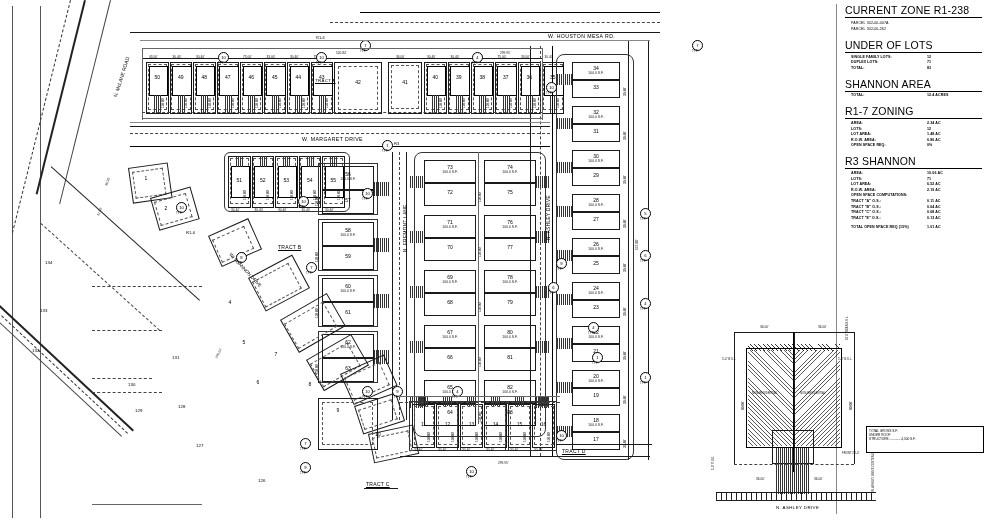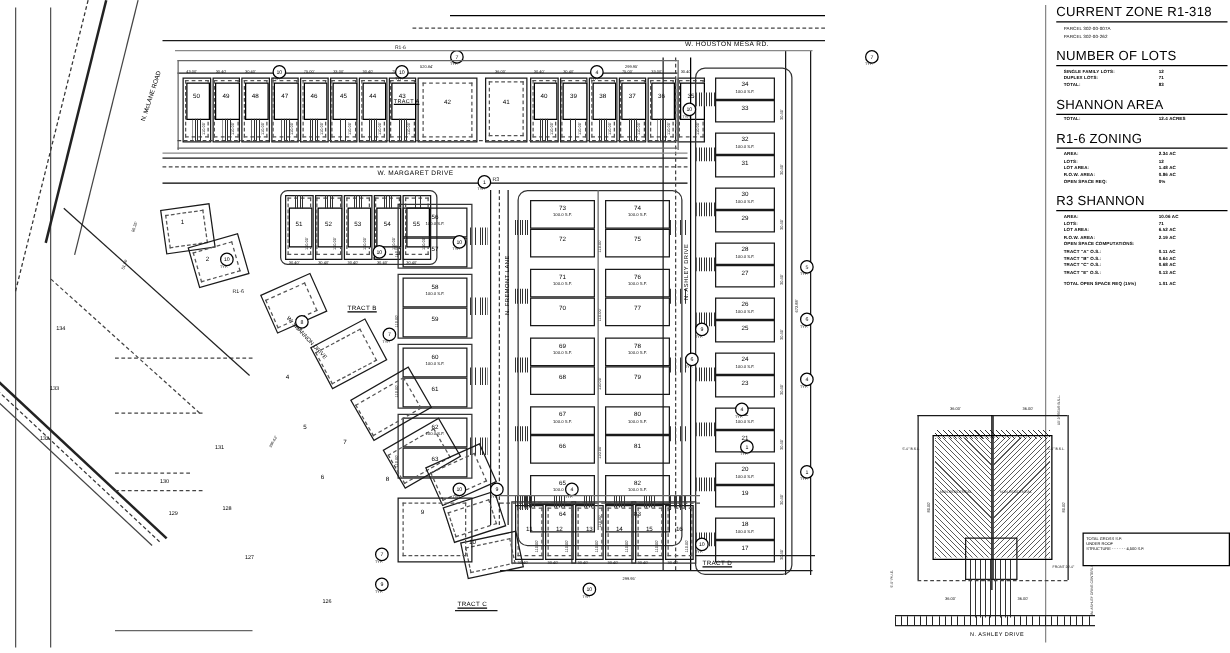--- a/index.html
+++ b/index.html
@@ -542,45 +542,45 @@
     </div>
 
   <div class="dash-h" style="left:92px;top:286px;width:110px;"></div>
   <div class="dash-h" style="left:92px;top:330px;width:70px;"></div>
   <div class="dash-h" style="left:92px;top:378px;width:60px;"></div>
   <div class="dash-h" style="left:92px;top:392px;width:70px;"></div>
   <div class="abs" style="left:160px;top:330px;width:0;height:160px;border-left:1px dashed #444;transform-origin:0 0;transform:rotate(132deg);"></div>
   <div class="abs" style="left:200px;top:300px;width:0;height:200px;border-left:1px solid #222;transform-origin:0 0;transform:rotate(132deg);"></div>
 
   <div id="legend">
-      <div class="lg-h" style="">CURRENT ZONE R1-318</div>
+      <div class="lg-h" style="">CURRENT ZONE R1-238</div>
       <div class="lg-sub" style="">PARCEL 302-00-007A</div>
       <div class="lg-sub" style="">PARCEL 302-00-262</div>
       <div class="lg-gap" style=""></div>
-      <div class="lg-h" style="">NUMBER OF LOTS</div>
+      <div class="lg-h" style="">UNDER OF LOTS</div>
       <div class="lg-row">
         <div class="k" style="">SINGLE FAMILY LOTS:</div>
         <div class="v" style="">12</div>
       </div>
       <div class="lg-row">
         <div class="k" style="">DUPLEX LOTS:</div>
         <div class="v" style="">71</div>
       </div>
       <div class="lg-row">
         <div class="k" style="">TOTAL:</div>
         <div class="v" style="">83</div>
       </div>
       <div class="lg-gap" style=""></div>
       <div class="lg-h" style="">SHANNON AREA</div>
       <div class="lg-row">
         <div class="k" style="">TOTAL:</div>
         <div class="v" style="">12.4 ACRES</div>
       </div>
       <div class="lg-gap" style=""></div>
-      <div class="lg-h" style="">R1-6 ZONING</div>
+      <div class="lg-h" style="">R1-7 ZONING</div>
       <div class="lg-row">
         <div class="k" style="">AREA:</div>
         <div class="v" style="">2.34 AC</div>
       </div>
       <div class="lg-row">
         <div class="k" style="">LOTS:</div>
         <div class="v" style="">12</div>
       </div>
       <div class="lg-row">
         <div class="k" style="">LOT AREA:</div>

